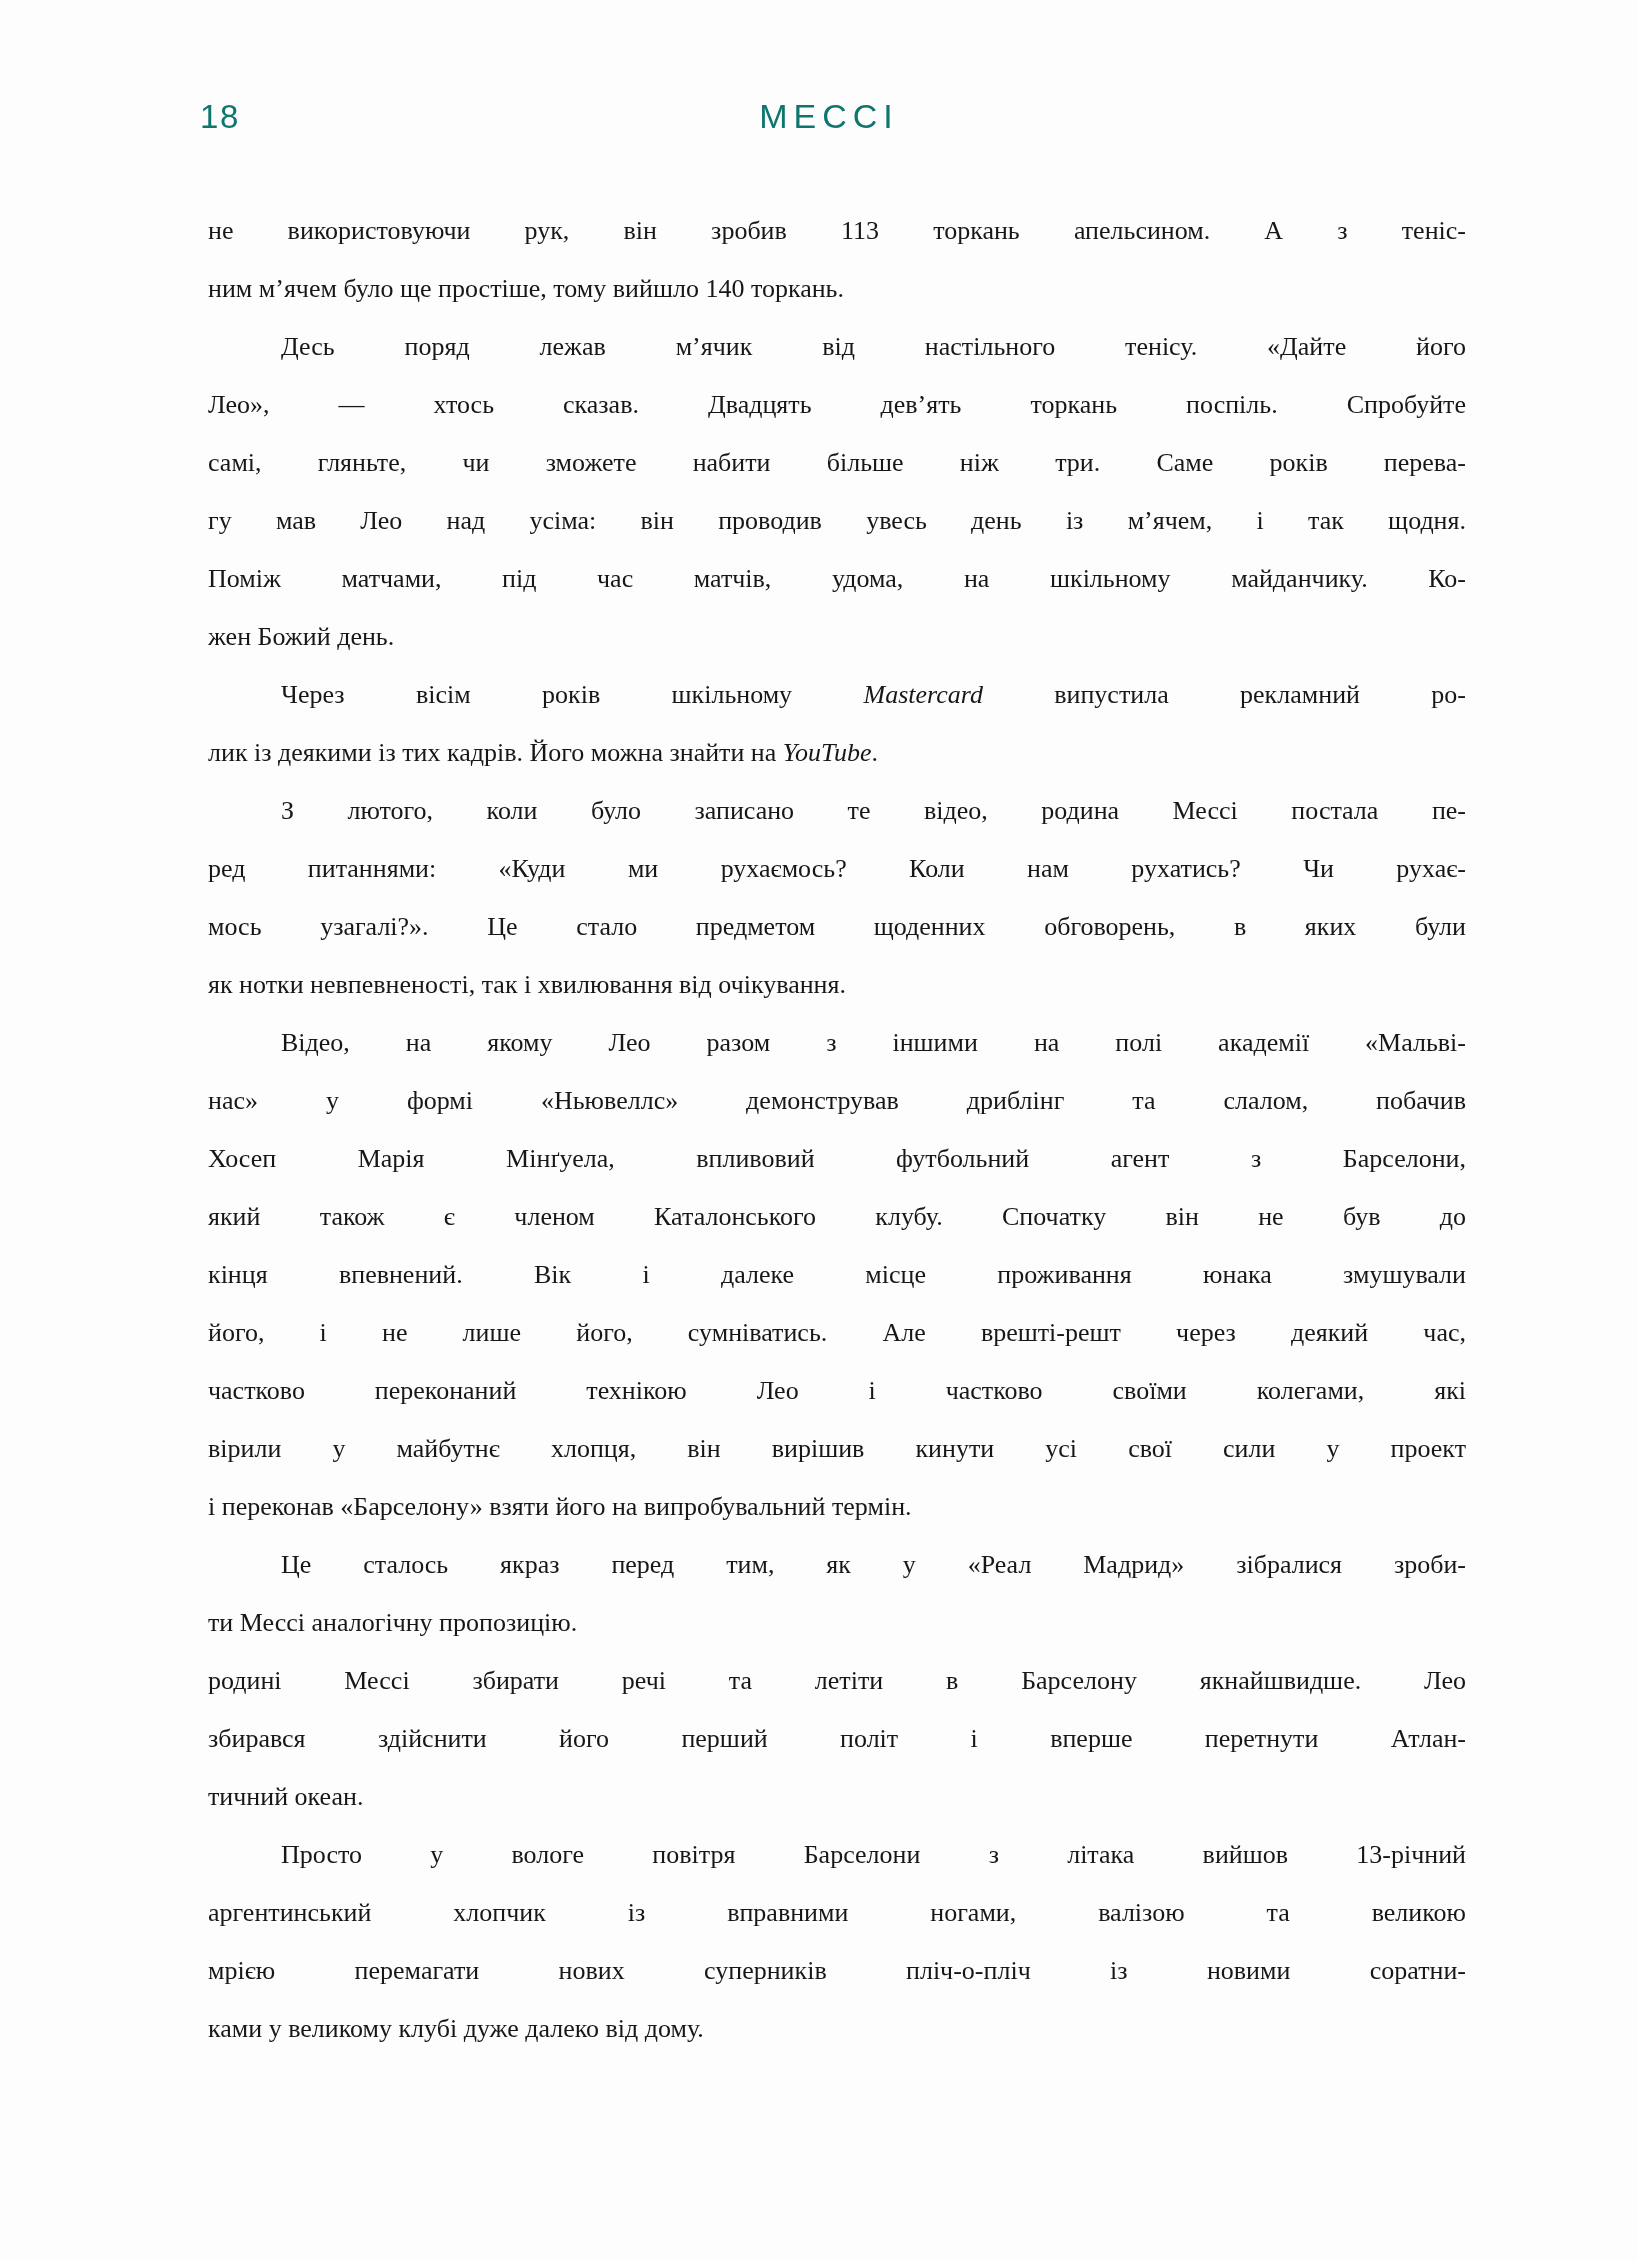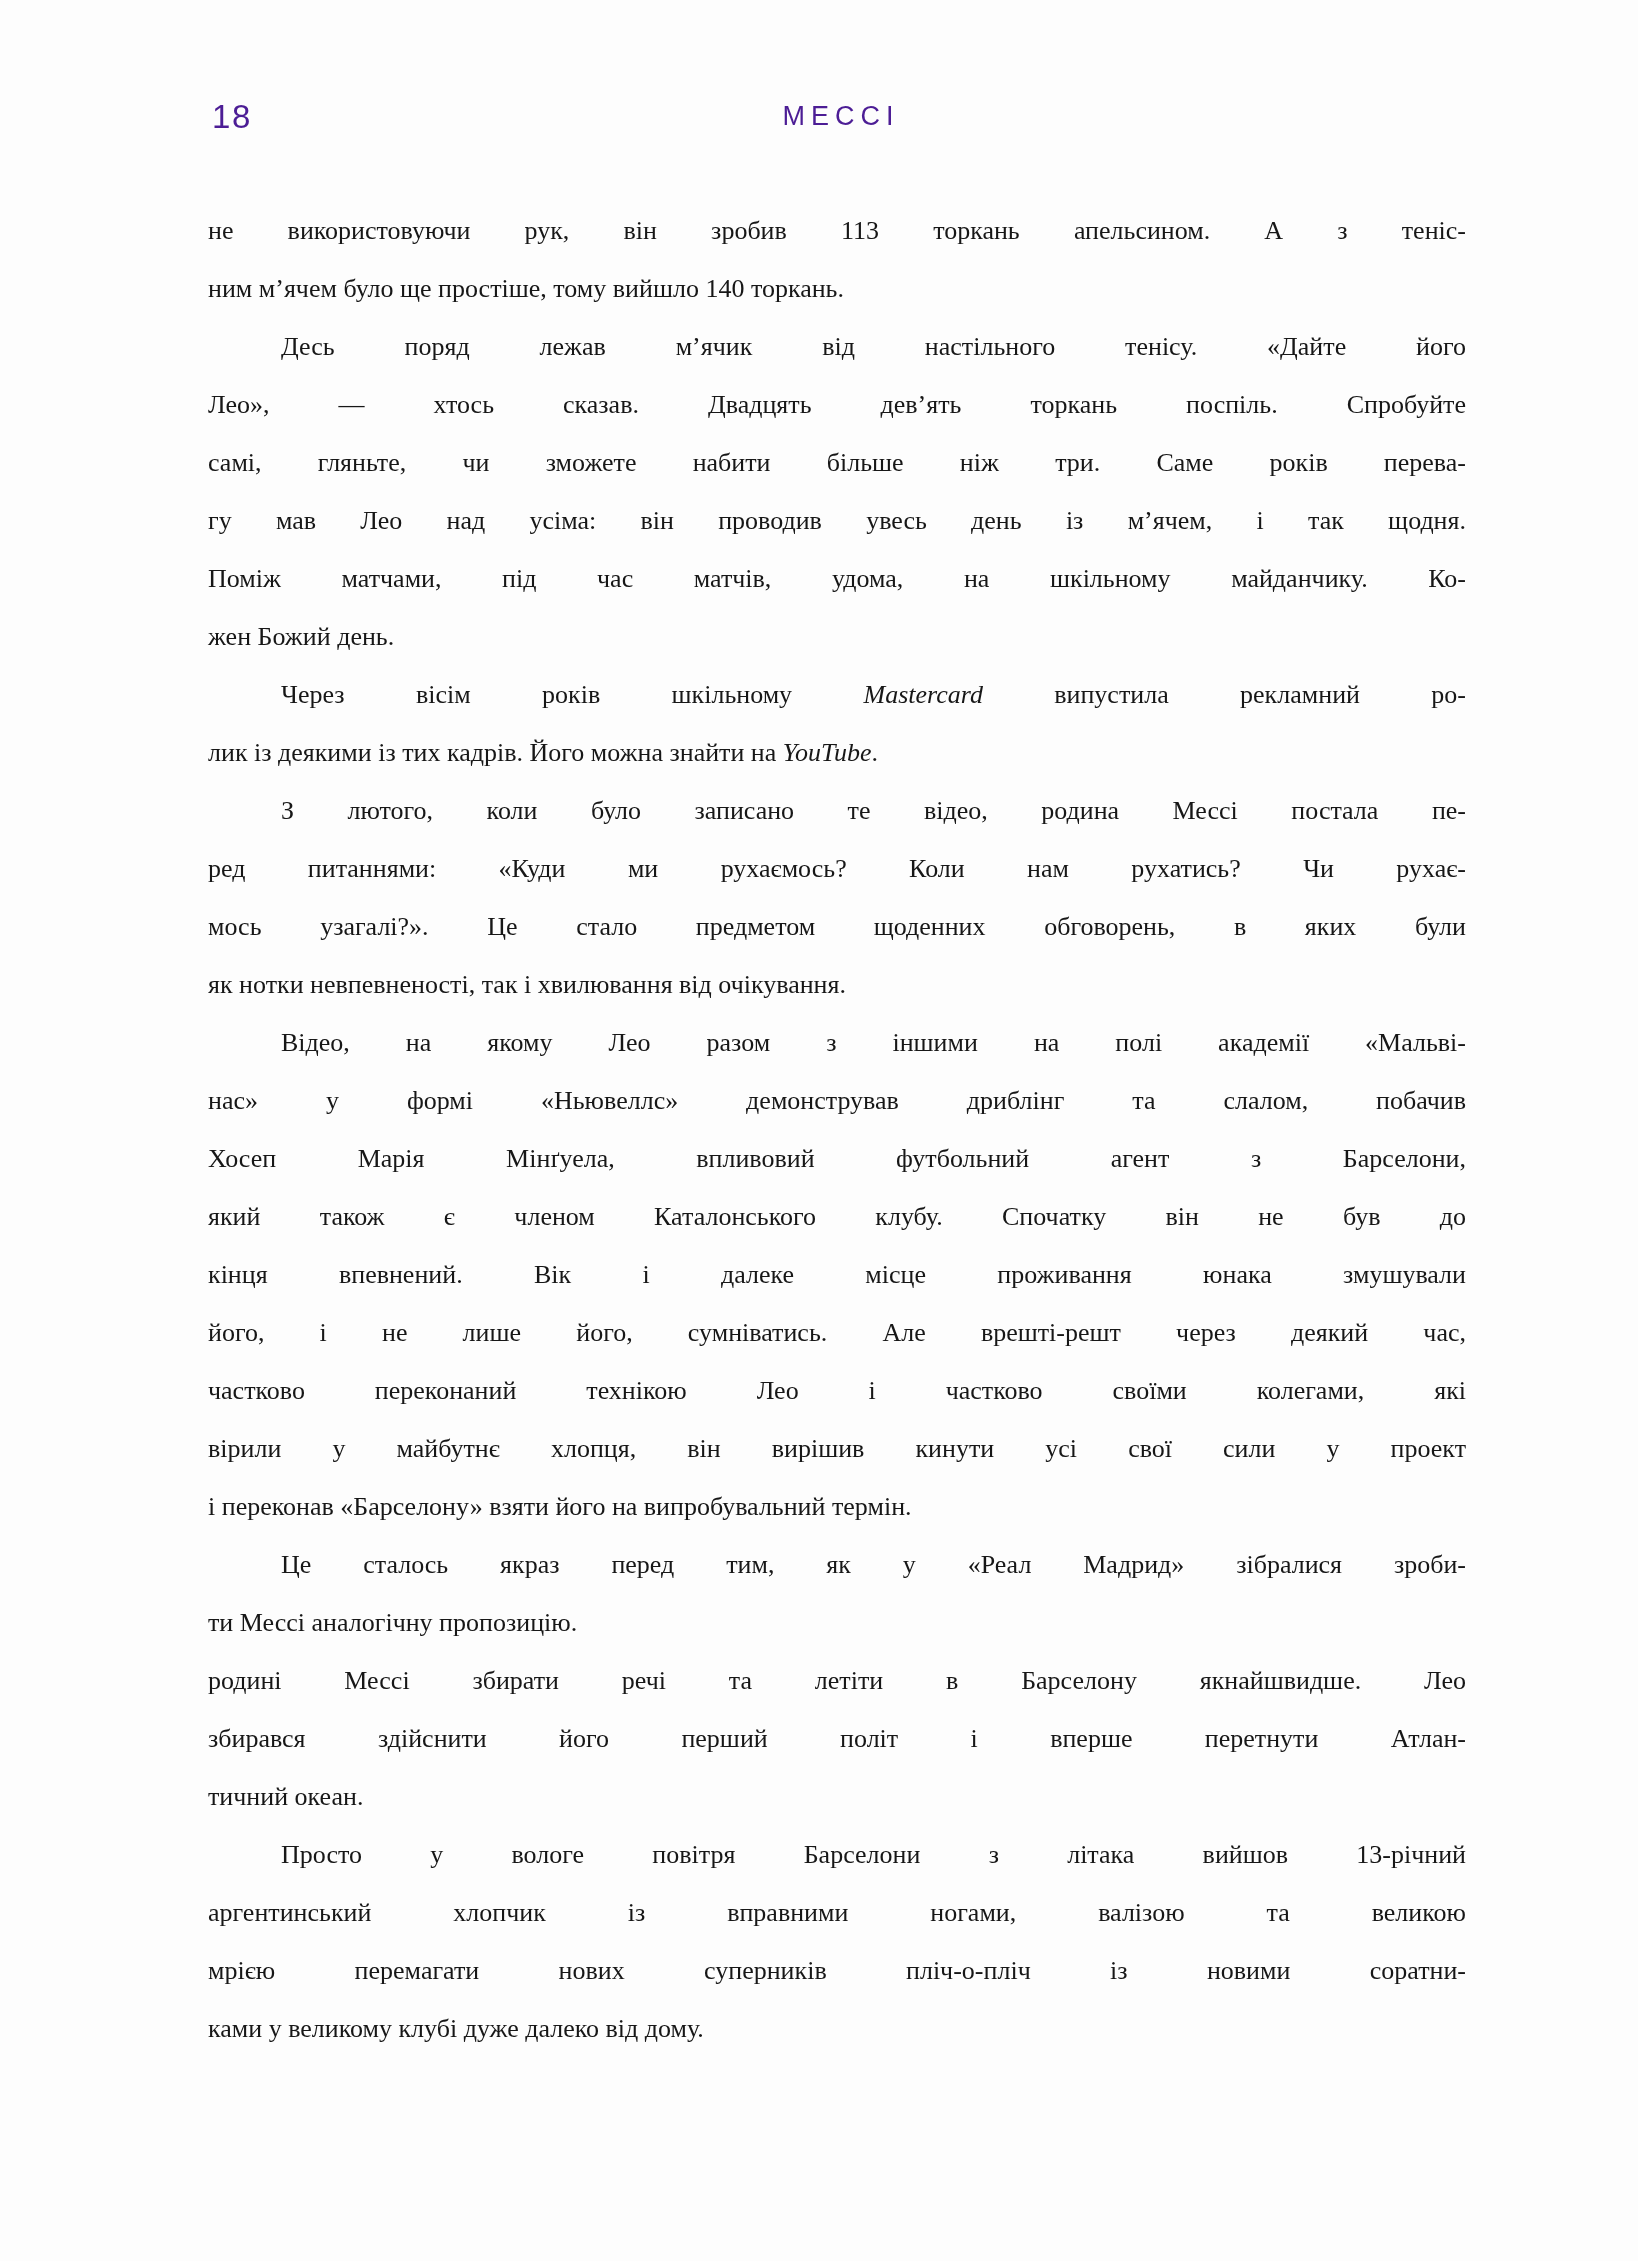--- a/index.html
+++ b/index.html
@@ -12,43 +12,43 @@
     width: 1638px;
     height: 2261px;
     background: #fdfdfd;
     overflow: hidden;
     font-family: "Liberation Serif", serif;
     color: #171717;
   }
   
   .running-head {
     position: absolute;
-    left: 212px;
+    left: 200px;
     top: 96px;
     width: 1258px;
     height: 41px;
     font-family: "Liberation Sans", sans-serif;
     font-weight: 300;
-    color: #4c1d95;
+    color: #0f766e;
   }
   .folio {
     position: absolute;
     left: 0;
     top: 0;
     font-size: 33px;
     line-height: 41px;
     letter-spacing: 1.7px;
   }
   .head-title {
     position: absolute;
     left: 0;
     right: 0;
     top: 0;
     text-align: center;
-    font-size: 27px;
+    font-size: 34px;
     line-height: 41px;
     letter-spacing: 6px;
   }
   
   .text-block {
     position: absolute;
     left: 208px;
     top: 202px;
     width: 1258px;
     font-size: 26px;

